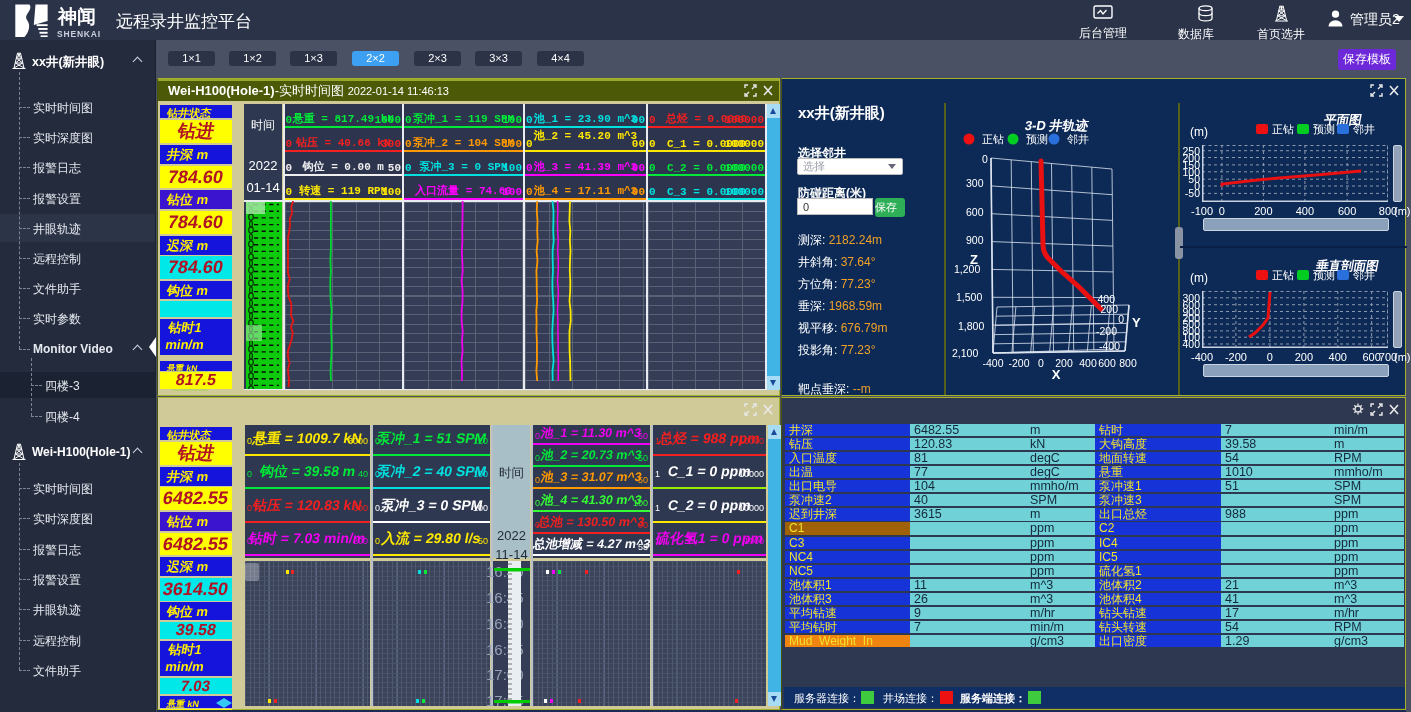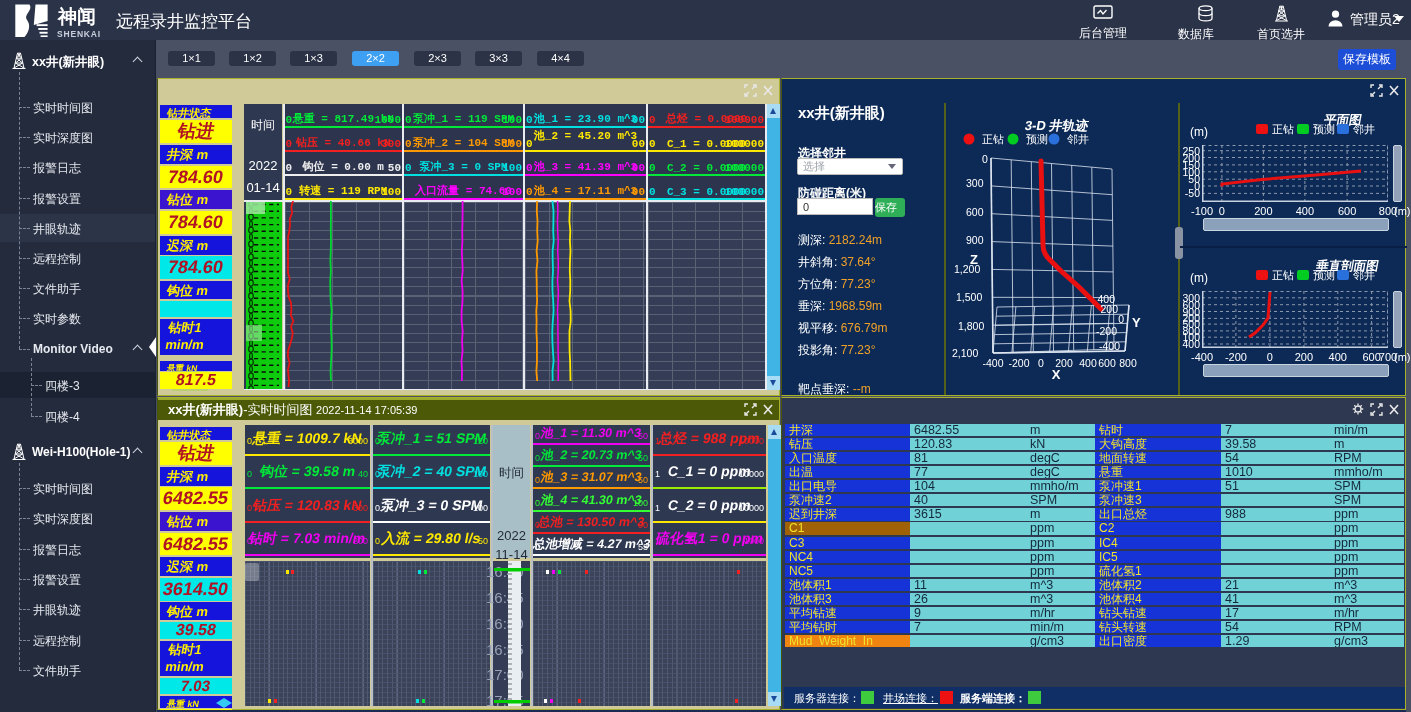--- a/index.html
+++ b/index.html
@@ -155,23 +155,24 @@
   <div class="abs" style="left:149px;top:297px;width:7px;height:20px;background:#fff;clip-path:polygon(100% 0,100% 100%,0 50%);"></div>
 </div>
 <div id="toolbar" class="abs" style="left:156px;top:40px;width:1255px;height:38px;background:#4a5164;">
   <div class="tbtn" style="left:12px;">1×1</div>
   <div class="tbtn" style="left:73px;">1×2</div>
   <div class="tbtn" style="left:134px;">1×3</div>
   <div class="tbtn sel" style="left:196px;">2×2</div>
   <div class="tbtn" style="left:258px;">2×3</div>
   <div class="tbtn" style="left:319px;">3×3</div>
   <div class="tbtn" style="left:381px;">4×4</div>
-  <div class="abs" style="left:1182px;top:9px;width:58px;height:21px;background:#1d4ed8;border-radius:3px;color:#fff;font-size:12px;text-align:center;line-height:21px;">保存模板</div>
+  <div class="abs" style="left:1182px;top:9px;width:58px;height:21px;background:#6d28d9;border-radius:3px;color:#fff;font-size:12px;text-align:center;line-height:21px;">保存模板</div>
 </div>
 <div id="p1" class="panel" style="left:157px;top:78px;width:623px;height:318px;background:#cfca98;">
+<div class="phdr"><span style="margin-left:10px;"><b>Wei-H100(Hole-1)</b>-实时时间图 <span class="dt">2022-01-14 11:46:13</span></span></div>
 <div class="picons"><svg width="30" height="13" viewBox="0 0 30 13">
         <path d="M1,4 V1 H4 M9,1 H12 V4 M12,9 V12 H9 M4,12 H1 V9 M8,5 L11,2 M5,8 L2,11" stroke="#e8e8e8" stroke-width="1.4" fill="none"></path>
         <path d="M20,2 L28,11 M28,2 L20,11" stroke="#e8e8e8" stroke-width="1.6" fill="none"></path>
       </svg></div>
 <div class="abs" style="left:14px;top:291px;width:36px;height:21px;background:#b9cf72;"></div>
 <div class="lbl lblb" style="top:26px;height:13px;padding-left:7px;line-height:13px;"><span class="skw" style="font-size:11px;">钻井状态</span></div>
 <div class="lbl lbly" style="top:41px;height:23px;text-align:center;line-height:22px;"><span class="skw" style="font-size:18px;">钻进</span></div>
 <div class="lbl lblb" style="top:65.5px;height:19px;padding-left:7px;line-height:18px;"><span class="skw" style="font-size:13px;">井深 m</span></div>
 <div class="lbl lbly" style="top:86.5px;height:22.5px;text-align:center;line-height:22px;"><span class="skw" style="font-size:18px;">784.60</span></div>
 <div class="lbl lblb" style="top:111px;height:19px;padding-left:7px;line-height:18px;background:#3b14cf;"><span class="skw" style="font-size:13px;">钻位 m</span></div>
@@ -558,21 +559,20 @@
 <div class="abs" style="left:507.9px;top:272px;width:28px;text-align:center;color:#fff;font-size:11px;">200</div>
 <div class="abs" style="left:541.8px;top:272px;width:28px;text-align:center;color:#fff;font-size:11px;">400</div>
 <div class="abs" style="left:575.6px;top:272px;width:28px;text-align:center;color:#fff;font-size:11px;">600</div>
 <div class="abs" style="left:592.0px;top:272px;width:28px;text-align:center;color:#fff;font-size:11px;">700</div>
 <div class="abs" style="left:612px;top:272px;color:#fff;font-size:11px;">(m)</div>
 <div class="abs" style="left:611px;top:212px;width:9px;height:57px;background:#93a2b8;border:1px solid #c8d4e0;border-radius:2px;"></div>
 <div class="abs" style="left:421px;top:285px;width:186px;height:13px;background:#8ba0ba;border:1px solid #c8d4e0;border-radius:2px;"></div>
 <div class="abs" style="left:398px;top:167px;width:227px;height:2px;background:#0a1f45;"></div>
 </div>
 <div id="p3" class="panel" style="left:157px;top:397px;width:623px;height:313px;background:#cfca98;">
-<div class="phdr"><span style="margin-left:10px;"><b>xx井(新井眼)</b>-实时时间图 <span class="dt">2022-11-14 17:05:39</span></span></div>
 <div class="picons"><svg width="30" height="13" viewBox="0 0 30 13">
         <path d="M1,4 V1 H4 M9,1 H12 V4 M12,9 V12 H9 M4,12 H1 V9 M8,5 L11,2 M5,8 L2,11" stroke="#e8e8e8" stroke-width="1.4" fill="none"></path>
         <path d="M20,2 L28,11 M28,2 L20,11" stroke="#e8e8e8" stroke-width="1.6" fill="none"></path>
       </svg></div>
 <div class="lbl lblb" style="top:29px;height:13px;padding-left:7px;line-height:13px;"><span class="skw" style="font-size:11px;">钻井状态</span></div>
 <div class="lbl lbly" style="top:44px;height:23px;text-align:center;line-height:22px;"><span class="skw" style="font-size:18px;">钻进</span></div>
 <div class="lbl lblb" style="top:69px;height:19px;padding-left:7px;line-height:18px;"><span class="skw" style="font-size:13px;">井深 m</span></div>
 <div class="lbl lbly" style="top:89px;height:23px;text-align:center;line-height:22px;"><span class="skw" style="font-size:18px;">6482.55</span></div>
 <div class="lbl lblb" style="top:114px;height:19px;padding-left:7px;line-height:18px;background:#3b14cf;"><span class="skw" style="font-size:13px;">钻位 m</span></div>
 <div class="lbl lbly" style="top:135px;height:22px;text-align:center;line-height:22px;"><span class="skw" style="font-size:18px;">6482.55</span></div>
@@ -854,19 +854,19 @@
       <span class="un" style="left:120px;">g/cm3</span>
     </div>
 <div class="tc tn" style="left:313px;top:236.9px;width:126px;">出口密度</div>
 <div class="tc tv" style="left:439px;top:236.9px;width:183px;">
       <span class="v">1.29</span>
       <span class="un" style="left:113px;">g/cm3</span>
     </div>
 <div class="abs" style="left:2px;top:289px;width:621px;height:21px;background:#0f2f66;color:#fff;font-size:11px;">
 <span class="abs" style="left:10px;top:4px;">服务器连接：</span>
       <span class="abs" style="left:77px;top:4px;width:13px;height:13px;background:#3ecb3e;"></span>
-<span class="abs" style="left:99px;top:4px;text-decoration:underline;">井场连接：</span>
+<span class="abs" style="left:99px;top:4px;">井场连接：</span>
       <span class="abs" style="left:156px;top:4px;width:13px;height:13px;background:#ee1111;"></span>
 <span class="abs" style="left:176px;top:4px;font-weight:bold;">服务端连接：</span>
       <span class="abs" style="left:244px;top:4px;width:13px;height:13px;background:#3ecb3e;"></span>
 </div>
 </div>
 <div class="abs" style="left:157px;top:710px;width:1249px;height:2px;background:#1a2a55;"></div>
 
 </body></html>

